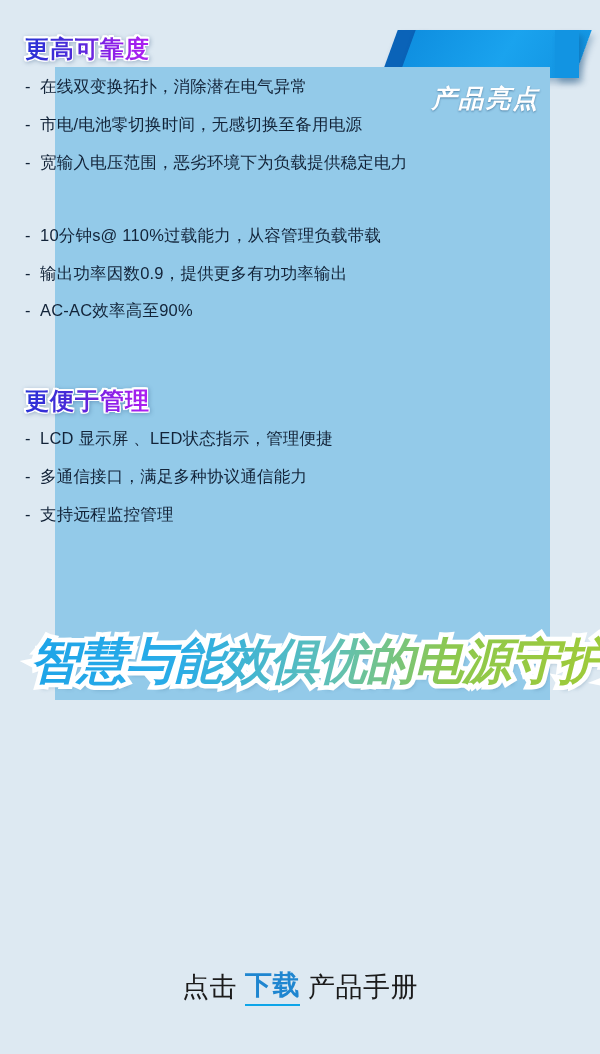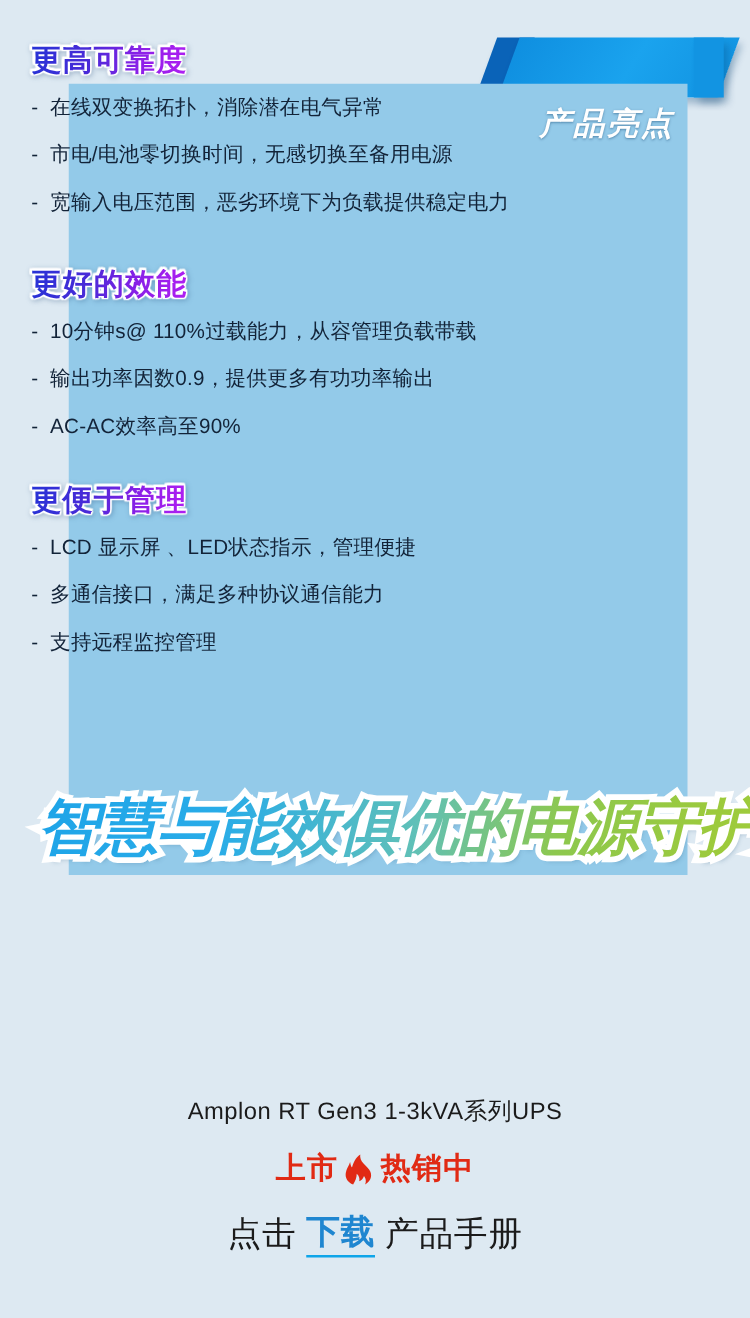--- a/index.html
+++ b/index.html
@@ -144,21 +144,20 @@
         <span class="btxt">市电/电池零切换时间，无感切换至备用电源</span>
       </li>
       <li>
         <span class="dash">-</span>
         <span class="btxt">宽输入电压范围，恶劣环境下为负载提供稳定电力</span>
       </li>
     </ul>
   </div>
 
   <div class="section sec2">
-    <div class="sec-title">更好的效能</div>
     <ul class="bullets">
       <li>
         <span class="dash">-</span>
         <span class="btxt">10分钟s@ 110%过载能力，从容管理负载带载</span>
       </li>
       <li>
         <span class="dash">-</span>
         <span class="btxt">输出功率因数0.9，提供更多有功功率输出</span>
       </li>
       <li>
@@ -184,31 +183,21 @@
         <span class="btxt">支持远程监控管理</span>
       </li>
     </ul>
   </div>
 
   <div class="headline">
     <span class="hl-stroke">智慧与能效俱优的电源守护方案</span>
     <span class="hl-fill">智慧与能效俱优的电源守护方案</span>
   </div>
 
-  <div class="product-line">Amplon RT Gen3 1-3kVA系列UPS</div>
-
-  <div class="promo-line">
-    <span>上市</span>
-    <span class="flame">
-      <svg viewBox="0 0 26 28" width="26" height="28" aria-hidden="true">
-        <path d="M7.5 27.5C3.2 25.9 1 22.4 1.6 18.3c.5-3.3 2.6-5.6 3.5-8.7.4 1.6.3 3 1.5 4.3 1.1-3.9 2.7-7.6 6.6-10.4C12.9 6 13.6 8.6 16 11c2.5 2.5 4.4 4.2 5.3 6.4 1.6 3.9-.2 8.1-4.2 10.1 1-2.3.7-4.6-.9-6.7-.9 2.3-2.1 3.6-3.8 4.2.5-2.4-.2-4.4-2-6-.1 3.2-1 5.6-2.9 8.5z" fill="#e12a14"></path>
-      </svg>
-    </span>
-    <span>热销中</span>
-  </div>
+
 
   <div class="cta-line">
     <span>点击</span>
     <span class="cta-link">下载</span>
     <span>产品手册</span>
   </div>
 
 </div>
 
 </body></html>

